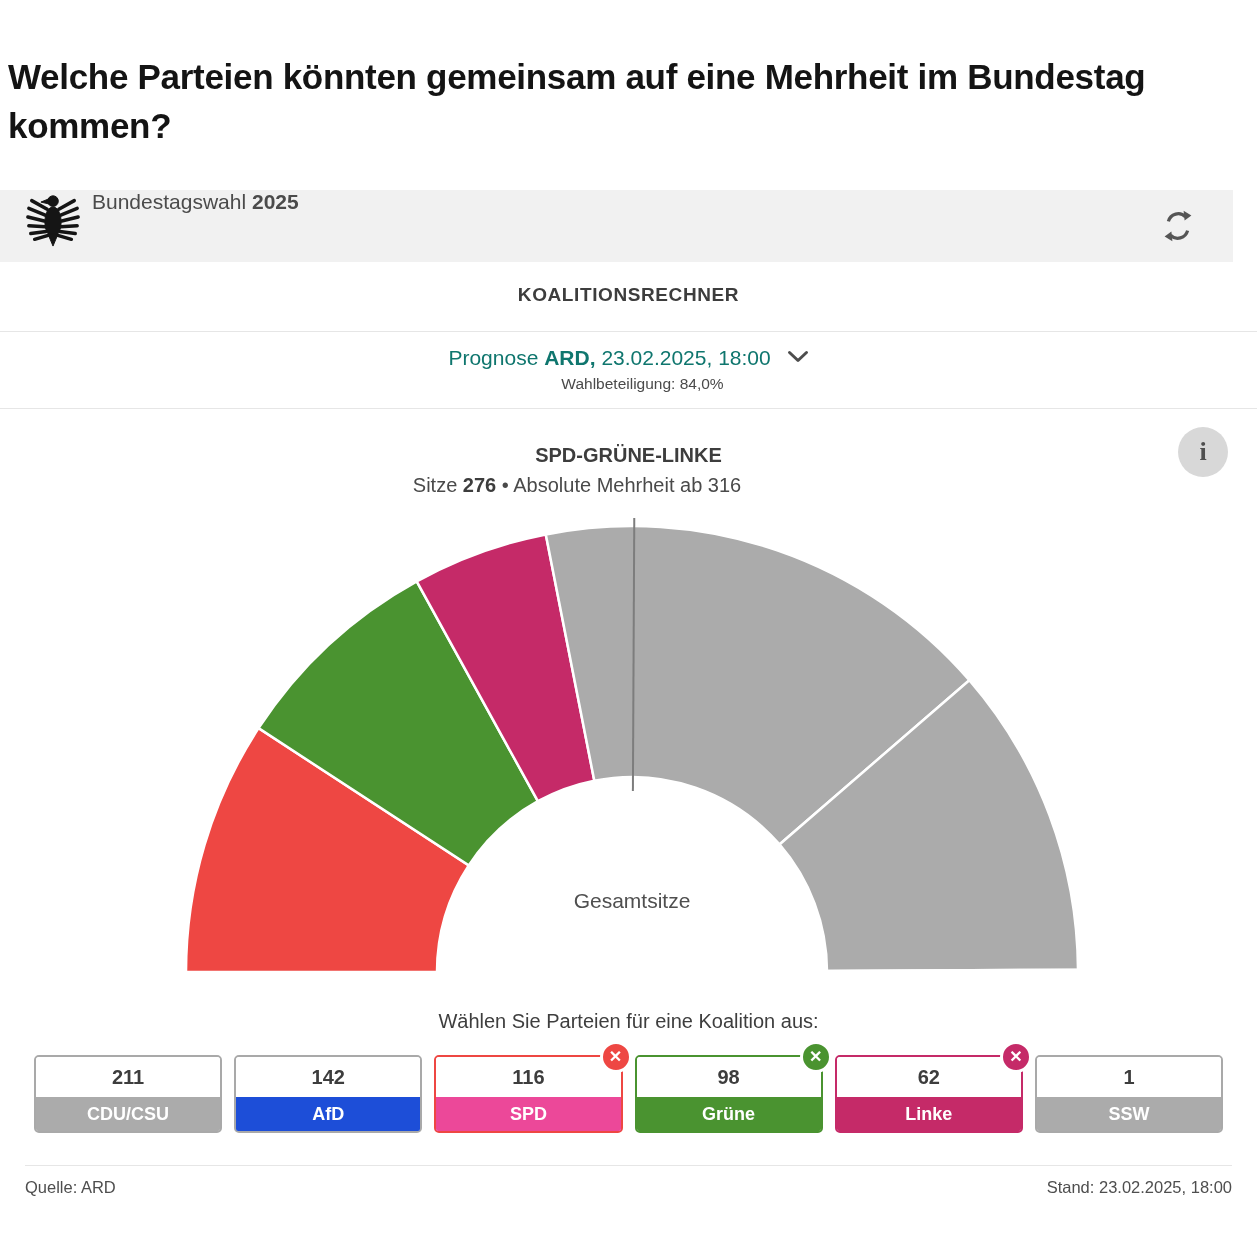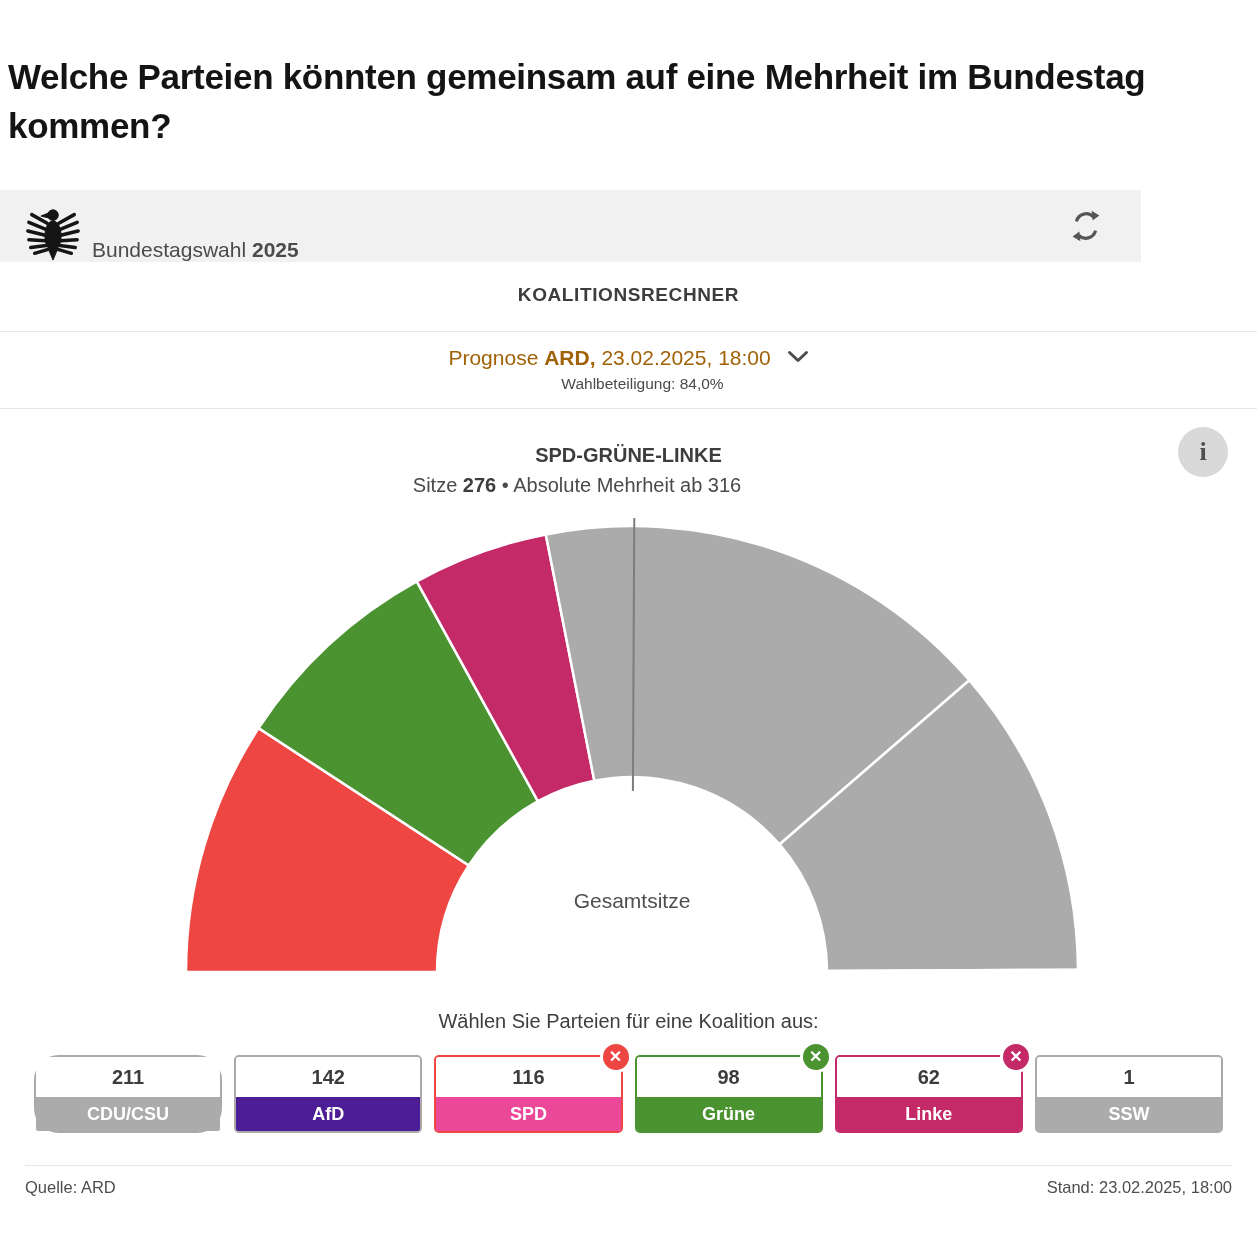--- a/index.html
+++ b/index.html
@@ -3,37 +3,37 @@
 <meta charset="utf-8">
 <style>
   * { margin:0; padding:0; box-sizing:border-box; }
   html,body { background:#fff; }
   body { font-family:"Liberation Sans", sans-serif; color:#3d3d3d; }
   .stage { position:relative; width:1257px; height:1251px; margin:0 auto; background:#fff; overflow:hidden; }
 
   .page-title { position:absolute; left:8px; top:52px; width:1150px;
     font-size:35px; font-weight:700; color:#141414; line-height:49px; letter-spacing:-0.3px; }
 
-  .widget-header { position:absolute; left:0; top:190px; width:1141px; height:72px;
-    background:#f1f1f1; display:flex; align-items:flex-end; }
+  .widget-header { position:absolute; left:0; top:190px; width:1233px; height:72px;
+    background:#f1f1f1; display:flex; align-items:flex-start; }
   .eagle-wrap { margin-left:24px; width:58px; height:58px; display:flex; align-items:center; justify-content:center; }
   .brand { margin-left:10px; font-size:21px; color:#4b4b4b; }
   .brand b { font-weight:700; }
   .refresh-btn { position:absolute; right:38px; top:19px; width:34px; height:34px;
     background:none; border:none; cursor:pointer; padding:0; }
 
   .calc-heading { position:absolute; left:0; top:284px; width:1257px; text-align:center;
     font-size:19px; font-weight:700; color:#3d3d3d; letter-spacing:0.6px; }
   .divider { position:absolute; left:0; width:1257px; height:0; border-top:1px solid #e6e6e6; }
   .div-1 { top:331px; }
   .div-2 { top:408px; }
   .div-3 { top:1165px; left:25px; width:1207px; }
 
   .prognose-row { position:absolute; left:0; top:346px; width:1257px; text-align:center;
-    font-size:21px; color:#a16207; cursor:pointer; background:none; border:none;
+    font-size:21px; color:#0f766e; cursor:pointer; background:none; border:none;
     font-family:"Liberation Sans", sans-serif; }
   .prognose-row .src { font-weight:700; }
   .prognose-row svg { margin-left:10px; vertical-align:2px; }
   .turnout { position:absolute; left:0; top:375px; width:1257px; text-align:center;
     font-size:15.5px; color:#4a4a4a;padding-left:28px; }
 
   .coalition-title { position:absolute; left:0; top:444px; width:1257px; text-align:center;
     font-size:20px; font-weight:700; color:#3d3d3d; }
   .coalition-sub { position:absolute; left:0; top:474px; width:1154px; text-align:center;
     font-size:20px; color:#4a4a4a; }
@@ -149,27 +149,27 @@
       </g>
   </svg>
 
   <div class="total-label">
     <div>Gesamtsitze</div>
   </div>
 
   <div class="select-prompt">Wählen Sie Parteien für eine Koalition aus:</div>
 
   <div class="party-row" id="party-row">
-      <button class="party-btn" style="border-color: rgb(169, 169, 169); border-radius: 25px;">
+      <button class="party-btn" style="border-color: rgb(169, 169, 169);">
         <div class="party-seats">211</div>
         <div class="party-name" style="background: rgb(171, 171, 171);">CDU/CSU</div>
       </button>
       <button class="party-btn" style="border-color: rgb(169, 169, 169);">
         <div class="party-seats">142</div>
-        <div class="party-name" style="background: #4c1d95;">AfD</div>
+        <div class="party-name" style="background: #1d4ed8;">AfD</div>
       </button>
       <button class="party-btn" style="border-color: rgb(238, 71, 67);">
         <div class="party-seats">116</div>
         <div class="party-name" style="background: #ec4899;">SPD</div>
         <span class="remove-badge" style="background: rgb(238, 71, 67);">✕</span>
       </button>
       <button class="party-btn" style="border-color: rgb(74, 147, 48);">
         <div class="party-seats">98</div>
         <div class="party-name" style="background: rgb(74, 147, 48);">Grüne</div>
         <span class="remove-badge" style="background: rgb(74, 147, 48);">✕</span>

